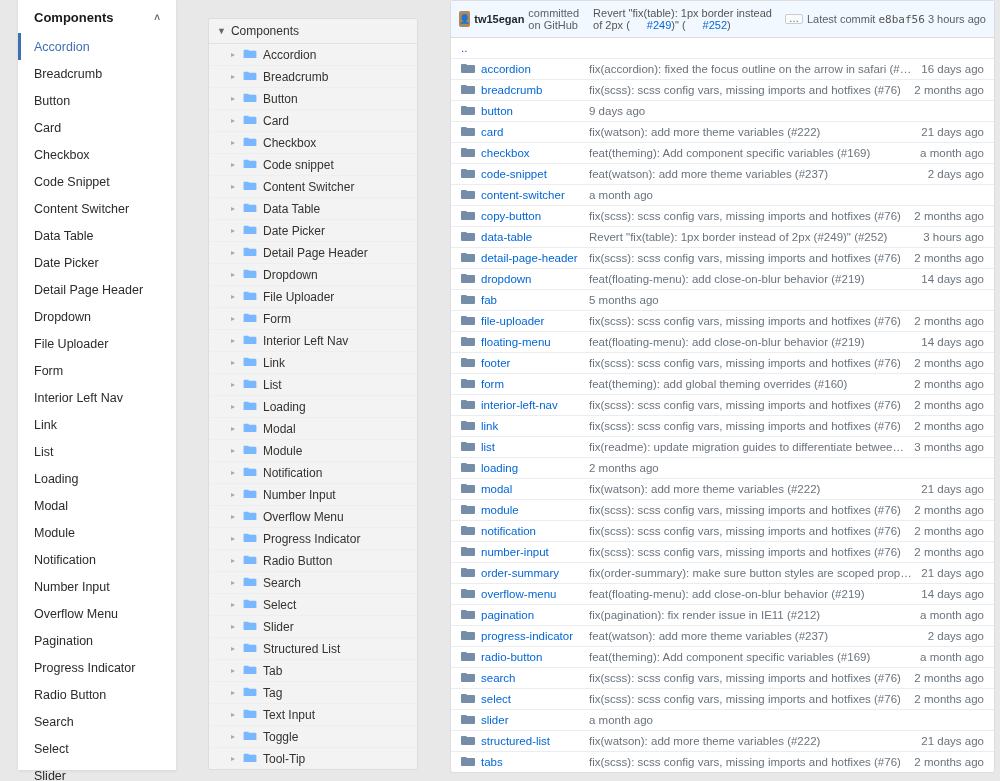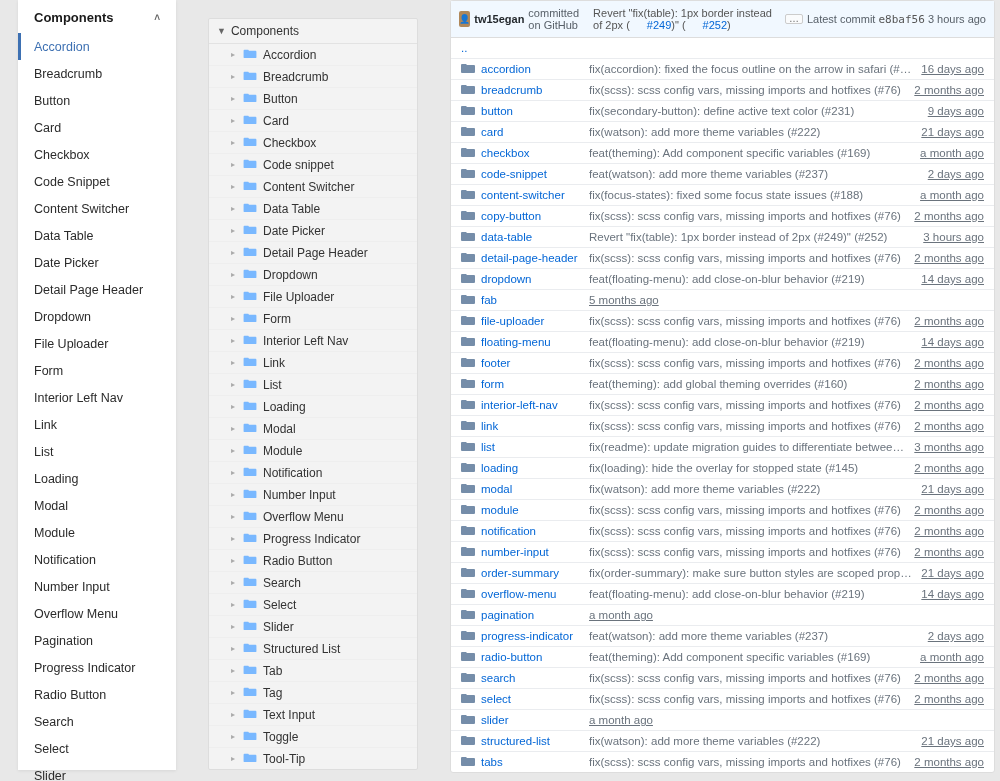--- a/index.html
+++ b/index.html
@@ -170,21 +170,20 @@
     flex: 1;
     color: #6a737d;
     white-space: nowrap;
     overflow: hidden;
     text-overflow: ellipsis;
   }
   .panel3-row .age {
     color: #6a737d;
     white-space: nowrap;
     flex-shrink: 0;
-    text-decoration: underline;
   }
   a { text-decoration: none; }
 </style>
 </head>
 <body>
 
 <div class="panel1">
   <div class="panel1-header">
     <span>Components</span>
     <span class="caret">˄</span>
@@ -494,21 +493,20 @@
           </svg></span>
         <a class="name">breadcrumb</a>
         <span class="msg">fix(scss): scss config vars, missing imports and hotfixes (#76)</span>
         <span class="age">2 months ago</span>
       </div>
       <div class="panel3-row">
         <span><svg class="icon" viewBox="0 0 14 12">
             <path fill="rgba(3,47,98,0.55)" d="M1 2h4l1 1h7a1 1 0 0 1 1 1v6a1 1 0 0 1-1 1H1a1 1 0 0 1-1-1V3a1 1 0 0 1 1-1z"></path>
           </svg></span>
         <a class="name">button</a>
-        <span class="msg">fix(secondary-button): define active text color (#231)</span>
         <span class="age">9 days ago</span>
       </div>
       <div class="panel3-row">
         <span><svg class="icon" viewBox="0 0 14 12">
             <path fill="rgba(3,47,98,0.55)" d="M1 2h4l1 1h7a1 1 0 0 1 1 1v6a1 1 0 0 1-1 1H1a1 1 0 0 1-1-1V3a1 1 0 0 1 1-1z"></path>
           </svg></span>
         <a class="name">card</a>
         <span class="msg">fix(watson): add more theme variables (#222)</span>
         <span class="age">21 days ago</span>
       </div>
@@ -526,21 +524,20 @@
           </svg></span>
         <a class="name">code-snippet</a>
         <span class="msg">feat(watson): add more theme variables (#237)</span>
         <span class="age">2 days ago</span>
       </div>
       <div class="panel3-row">
         <span><svg class="icon" viewBox="0 0 14 12">
             <path fill="rgba(3,47,98,0.55)" d="M1 2h4l1 1h7a1 1 0 0 1 1 1v6a1 1 0 0 1-1 1H1a1 1 0 0 1-1-1V3a1 1 0 0 1 1-1z"></path>
           </svg></span>
         <a class="name">content-switcher</a>
-        <span class="msg">fix(focus-states): fixed some focus state issues (#188)</span>
         <span class="age">a month ago</span>
       </div>
       <div class="panel3-row">
         <span><svg class="icon" viewBox="0 0 14 12">
             <path fill="rgba(3,47,98,0.55)" d="M1 2h4l1 1h7a1 1 0 0 1 1 1v6a1 1 0 0 1-1 1H1a1 1 0 0 1-1-1V3a1 1 0 0 1 1-1z"></path>
           </svg></span>
         <a class="name">copy-button</a>
         <span class="msg">fix(scss): scss config vars, missing imports and hotfixes (#76)</span>
         <span class="age">2 months ago</span>
       </div>
@@ -629,21 +626,20 @@
           </svg></span>
         <a class="name">list</a>
         <span class="msg">fix(readme): update migration guides to differentiate between old / n…</span>
         <span class="age">3 months ago</span>
       </div>
       <div class="panel3-row">
         <span><svg class="icon" viewBox="0 0 14 12">
             <path fill="rgba(3,47,98,0.55)" d="M1 2h4l1 1h7a1 1 0 0 1 1 1v6a1 1 0 0 1-1 1H1a1 1 0 0 1-1-1V3a1 1 0 0 1 1-1z"></path>
           </svg></span>
         <a class="name">loading</a>
-        <span class="msg">fix(loading): hide the overlay for stopped state (#145)</span>
         <span class="age">2 months ago</span>
       </div>
       <div class="panel3-row">
         <span><svg class="icon" viewBox="0 0 14 12">
             <path fill="rgba(3,47,98,0.55)" d="M1 2h4l1 1h7a1 1 0 0 1 1 1v6a1 1 0 0 1-1 1H1a1 1 0 0 1-1-1V3a1 1 0 0 1 1-1z"></path>
           </svg></span>
         <a class="name">modal</a>
         <span class="msg">fix(watson): add more theme variables (#222)</span>
         <span class="age">21 days ago</span>
       </div>
@@ -685,20 +681,21 @@
           </svg></span>
         <a class="name">overflow-menu</a>
         <span class="msg">feat(floating-menu): add close-on-blur behavior (#219)</span>
         <span class="age">14 days ago</span>
       </div>
       <div class="panel3-row">
         <span><svg class="icon" viewBox="0 0 14 12">
             <path fill="rgba(3,47,98,0.55)" d="M1 2h4l1 1h7a1 1 0 0 1 1 1v6a1 1 0 0 1-1 1H1a1 1 0 0 1-1-1V3a1 1 0 0 1 1-1z"></path>
           </svg></span>
         <a class="name">pagination</a>
+        <span class="msg">fix(pagination): fix render issue in IE11 (#212)</span>
         <span class="age">a month ago</span>
       </div>
       <div class="panel3-row">
         <span><svg class="icon" viewBox="0 0 14 12">
             <path fill="rgba(3,47,98,0.55)" d="M1 2h4l1 1h7a1 1 0 0 1 1 1v6a1 1 0 0 1-1 1H1a1 1 0 0 1-1-1V3a1 1 0 0 1 1-1z"></path>
           </svg></span>
         <a class="name">progress-indicator</a>
         <span class="msg">feat(watson): add more theme variables (#237)</span>
         <span class="age">2 days ago</span>
       </div>

